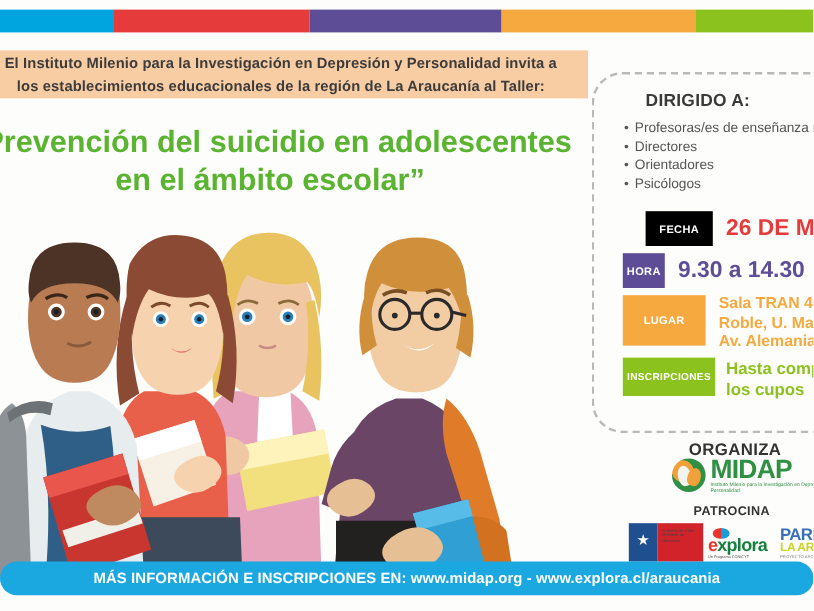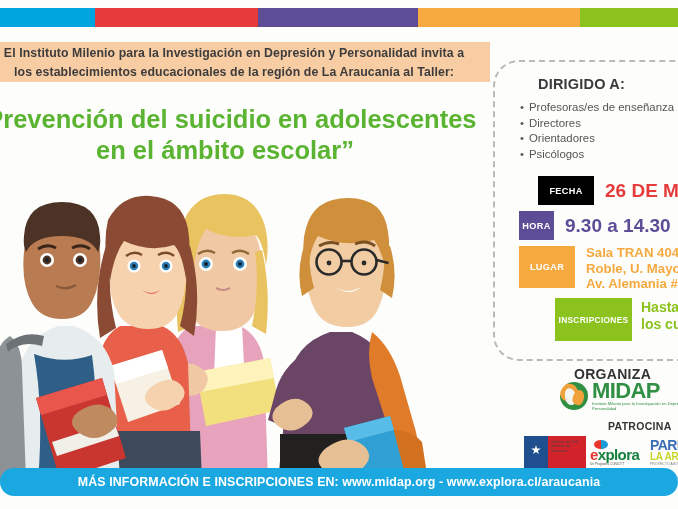--- a/index.html
+++ b/index.html
@@ -66,25 +66,25 @@
 
   #row-fecha{left:519px;top:176px;}
   #row-fecha .badge{width:56px;height:29px;background:#e63b3b;}
   #row-fecha .rowtext{font-size:19px;color:#e63b3b;margin-left:11px;margin-top:4px;}
 
   #row-hora{left:519px;top:211px;}
   #row-hora .badge{width:35px;height:29px;background:#5c4d96;}
   #row-hora .rowtext{font-size:19px;color:#5c4d96;margin-left:11px;margin-top:4px;}
 
   #row-lugar{left:519px;top:246px;}
-  #row-lugar .badge{width:56px;height:42px;background:#f5a93f;}
+  #row-lugar .badge{width:69px;height:42px;background:#f5a93f;}
   #row-lugar .rowtext{font-size:13.2px;color:#f5a93f;line-height:15.5px;margin-left:11px;margin-top:-1px;}
 
   #row-insc{left:519px;top:298px;}
-  #row-insc .badge{width:77px;height:43px;background:#8cc21d;font-size:8.4px;margin-left:36px;}
+  #row-insc .badge{width:77px;height:32px;background:#8cc21d;font-size:8.4px;}
   #row-insc .rowtext{font-size:14px;color:#8cc21d;line-height:17px;margin-left:9px;margin-top:1px;}
 
   
   .organiza{
     position:absolute;left:574px;top:366px;
     font-size:14px;font-weight:bold;color:#333;letter-spacing:.3px;
   }
   .midap{position:absolute;left:560px;top:381px;display:flex;align-items:center;}
   .midap-mark{
     width:28px;height:28px;border-radius:50%;
@@ -97,21 +97,21 @@
   }
   .midap-mark:after{
     content:"";position:absolute;left:13px;top:8px;width:11px;height:15px;
     background:#f0a13a;border-radius:50% 50% 40% 40%;transform:rotate(16deg);
   }
   .midap-word{margin-left:4px;}
   .midap-name{font-size:22px;font-weight:bold;color:#2f8f43;letter-spacing:-.6px;line-height:20px;}
   .midap-tag{font-size:4.2px;color:#2f8f43;line-height:5.2px;width:110px;}
 
   .patrocina{
-    position:absolute;left:608px;top:420px;
+    position:absolute;left:578px;top:420px;
     font-size:10.5px;font-weight:bold;color:#333;letter-spacing:.3px;
   }
   .logos{position:absolute;left:524px;top:436px;display:flex;align-items:flex-end;gap:4px;}
   .logo-gob{width:62px;height:32px;background:#fff;position:relative;flex:none;display:flex;}
   .logo-gob .gb{width:24px;height:32px;background:#1f4f8f;position:relative;}
   .logo-gob .gb:after{
     content:"";position:absolute;left:7px;top:9px;width:10px;height:10px;
     background:#fff;
     clip-path:polygon(50% 0,61% 35%,98% 35%,68% 57%,79% 91%,50% 70%,21% 91%,32% 57%,2% 35%,39% 35%);
   }

